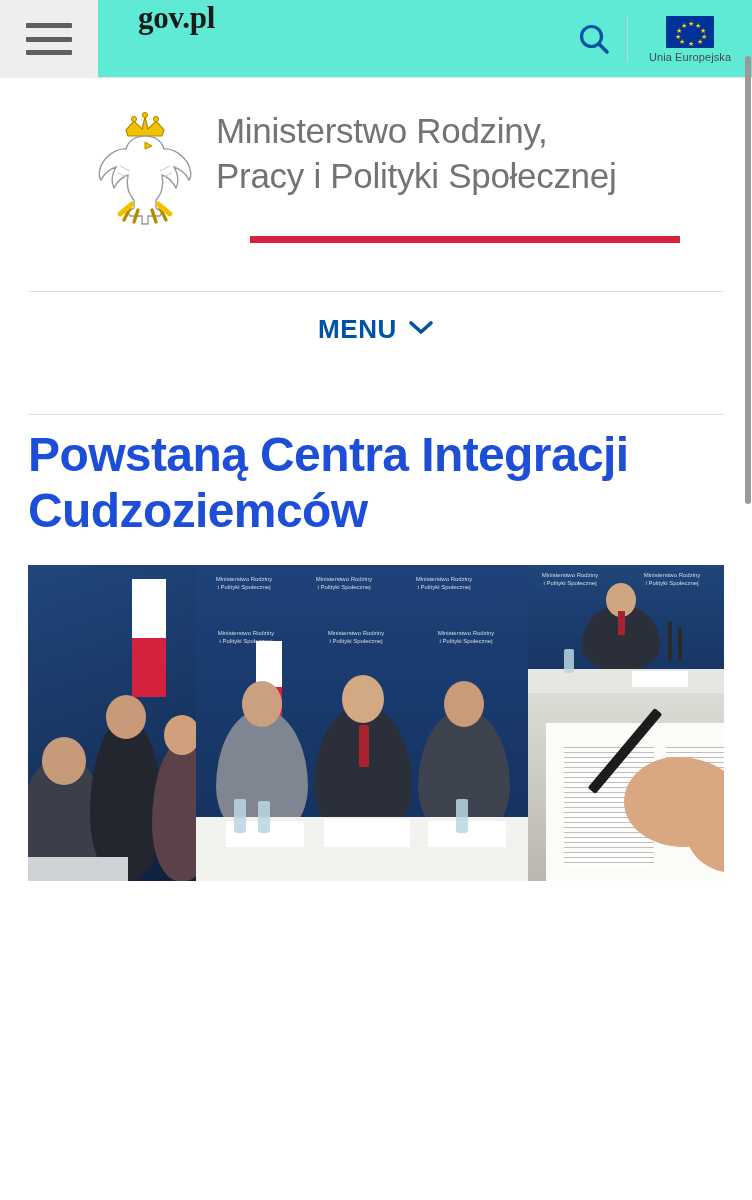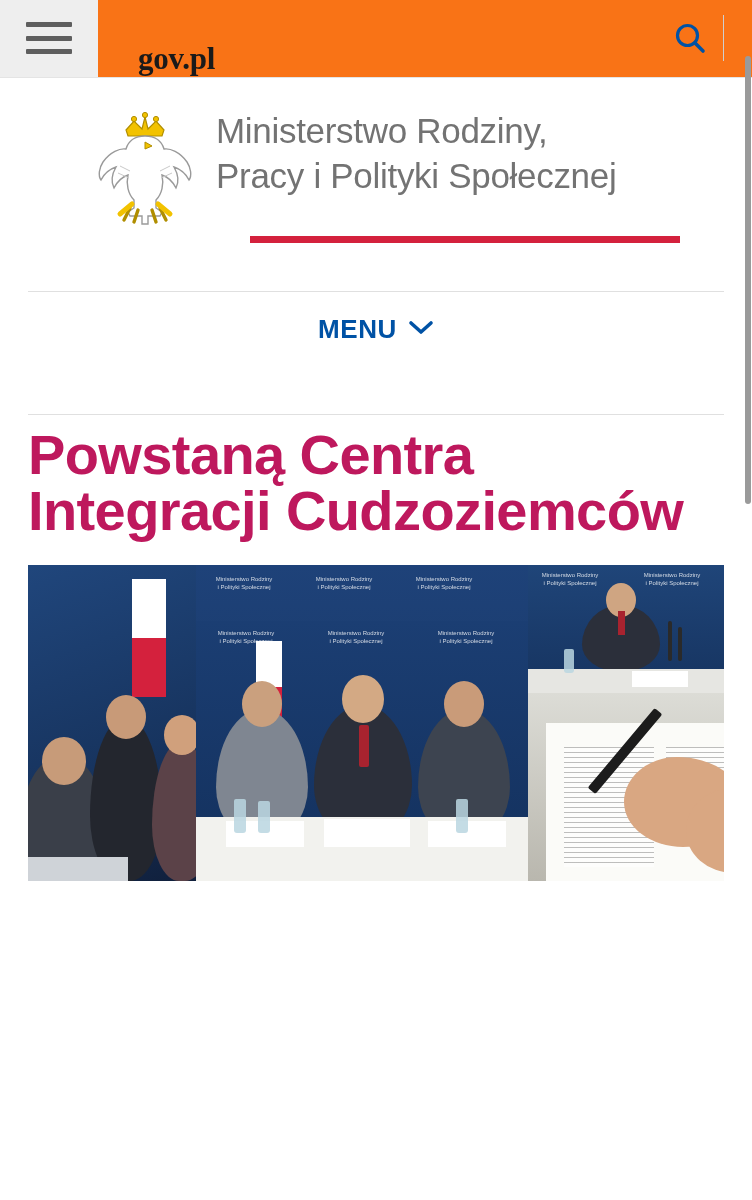--- a/index.html
+++ b/index.html
@@ -14,24 +14,24 @@
     position: relative;
     width: 752px;
     height: 1200px;
     background: #ffffff;
     overflow: hidden;
   }
 
   
   .topbar {
     display: flex;
-    align-items: flex-end;
+    align-items: flex-start;
     height: 78px;
     width: 100%;
-    background: #f97316;
+    background: #5eead4;
     border-bottom: 1px solid #e4e4e4;
   }
   .hamburger-cell {
     width: 98px;
     height: 78px;
     background: #eeeeee;
     display: flex;
     align-items: center;
     justify-content: center;
     flex: 0 0 98px;
@@ -172,24 +172,24 @@
   .back-chev {
     margin-right: 12px;
     display: inline-flex;
   }
   .back-text {
     font-size: 26px;
     font-weight: bold;
     color: #0b5cab;
   }
   .title {
-    font-size: 56px;
+    font-size: 48px;
     line-height: 56px;
     font-weight: bold;
-    color: #be185d;
+    color: #1d4ed8;
     margin-top: 12px;
     letter-spacing: -0.6px;
   }
   .date-row {
     display: flex;
     align-items: center;
     margin-top: 36px;
   }
   .cal-icon {
     margin-right: 10px;
@@ -319,20 +319,35 @@
     <div class="topbar-right">
       <div class="search-btn">
         <svg width="34" height="34" viewBox="0 0 34 34">
           <circle cx="14.5" cy="14.5" r="10" fill="none" stroke="#0052a5" stroke-width="3.2"></circle>
           <line x1="21.8" y1="21.8" x2="30" y2="30" stroke="#0052a5" stroke-width="3.6" stroke-linecap="round"></line>
         </svg>
       </div>
 
       <div class="divider-v"></div>
 
+      <div class="eu-block">
+        <div class="eu-flag">
+          <span class="eu-star" style="left:22px;top:4px;">★</span>
+          <span class="eu-star" style="left:15px;top:6px;">★</span>
+          <span class="eu-star" style="left:29px;top:6px;">★</span>
+          <span class="eu-star" style="left:10px;top:11px;">★</span>
+          <span class="eu-star" style="left:34px;top:11px;">★</span>
+          <span class="eu-star" style="left:9px;top:17px;">★</span>
+          <span class="eu-star" style="left:35px;top:17px;">★</span>
+          <span class="eu-star" style="left:13px;top:22px;">★</span>
+          <span class="eu-star" style="left:31px;top:22px;">★</span>
+          <span class="eu-star" style="left:22px;top:24px;">★</span>
+        </div>
+        <div class="eu-label">Unia Europejska</div>
+      </div>
     </div>
   </div>
 
   <div class="header-wrap">
     <div class="crest-row">
       <div class="crest">
         <svg viewBox="0 0 110 122" width="110" height="122">
 
           <path d="M36 22 L44 13 L52 21 L55 9 L58 21 L66 13 L74 22 L72 28 L38 28 Z" fill="#f2c200" stroke="#b08e00" stroke-width="1.2"></path>
           <circle cx="44" cy="11" r="2.6" fill="#f2c200" stroke="#b08e00" stroke-width="1"></circle>

